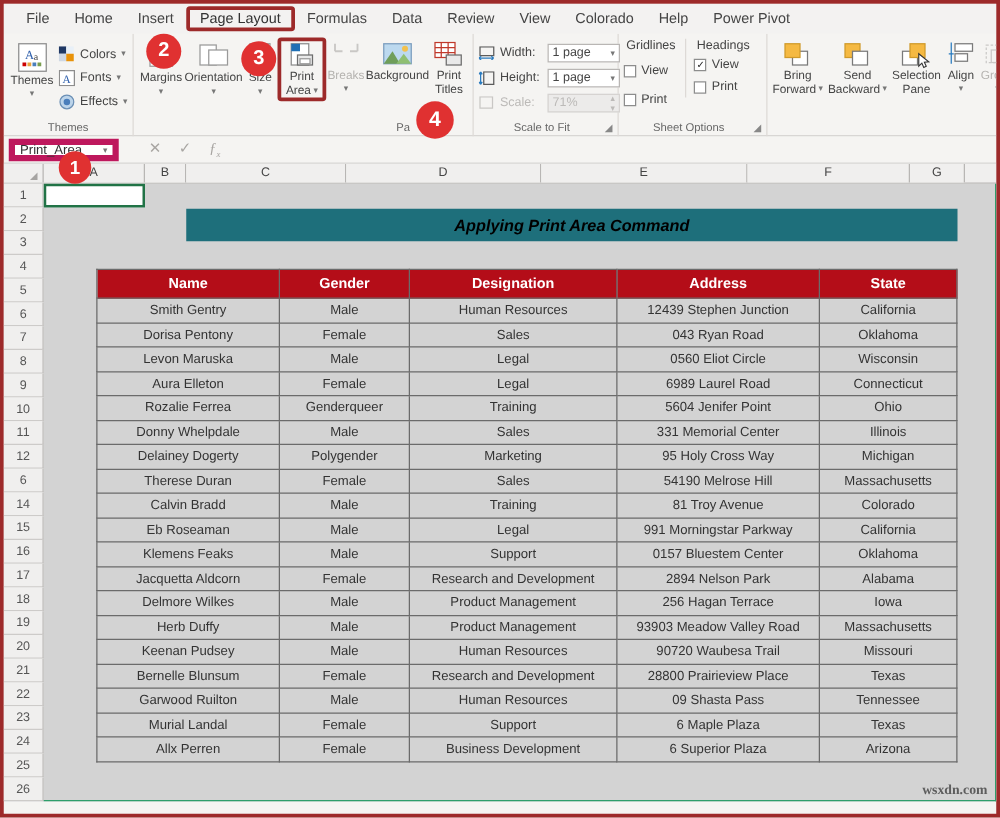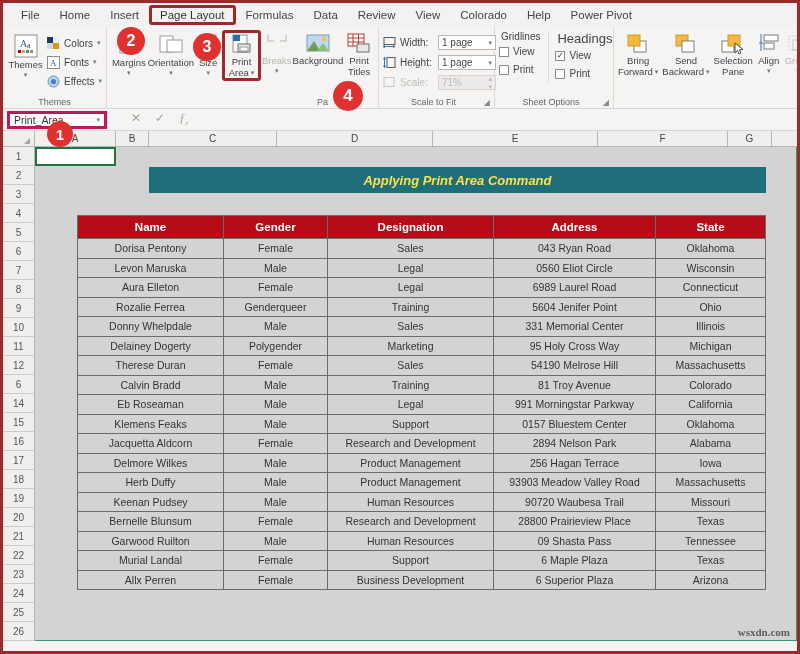--- a/index.html
+++ b/index.html
@@ -95,22 +95,22 @@
   }
   .dd-item u { text-decoration: underline; }
 
   
   .formulabar {
     height: 22px; display: flex; align-items: center;
     background: #f5f4f2; border-bottom: 1px solid #d8d6d4;
     position: relative; z-index: 10;
   }
   .namebox {
-    width: 100px; height: 18px; margin-left: 4px;
-    border: 3px solid #be185d; background: #fff;
+    width: 88px; height: 18px; margin-left: 4px;
+    border: 5px solid #be185d; background: #fff;
     display: flex; align-items: center; justify-content: space-between;
     padding: 0 4px; font-size: 10.5px; color: #333;
   }
   .fb-btns { display: flex; gap: 14px; margin-left: 24px;
              color: #a8a5a2; font-size: 12px; }
   .fb-input { flex: 1; height: 18px; margin: 0 4px; background: #f5f4f2; }
 
   
   .sheet { position: relative; background: #d3d3d3; height: 510px; }
   .colhead {
@@ -131,21 +131,21 @@
   .rowhead { width: 32px; background: #f0efee; }
   .rh {
     font-size: 10px; color: #555; text-align: center;
     border-bottom: 1px solid #cdcbc9; border-right: 1px solid #b8b6b4;
     background: #f0efee;
   }
   .canvas { flex: 1; position: relative; background: #d3d3d3;
             border: 1px solid #2e9e6b; border-top: none; border-left: none; }
 
   .title-cell {
-    position: absolute; background: #1e6f7b; color: #fde047;
+    position: absolute; background: #1e6f7b; color: #000000;
     font-style: italic; font-weight: bold; font-size: 13px;
     display: flex; align-items: center; justify-content: center;
     font-family: "Liberation Sans", sans-serif;
   }
 
   table.data {
     position: absolute; border-collapse: collapse;
     table-layout: fixed;
   }
   table.data th {
@@ -340,33 +340,33 @@
         </div>
       </div>
       <div class="grp-label">
         <span>Scale to Fit</span>
         <span class="dlg">◢</span>
       </div>
     </div>
 
     <div class="grp" style="width:119px">
       <div class="grp-body" style="gap:8px;padding-top:1px">
-        <div style="display:flex;flex-direction:column;gap:1px">
+        <div style="display:flex;flex-direction:column;gap:6px">
           <div style="font-size:10px;color:#444;padding-left:2px">Gridlines</div>
           <label class="smallrow" style="height:17px">
             <span class="cb" style="display:inline-block;width:10px;height:10px;border:1px solid #8d8d8d;background:#fff"></span>
             <span>View</span>
           </label>
           <label class="smallrow" style="height:17px">
             <span class="cb" style="display:inline-block;width:10px;height:10px;border:1px solid #8d8d8d;background:#fff"></span>
             <span>Print</span>
           </label>
         </div>
         <div style="display:flex;flex-direction:column;gap:1px;border-left:1px solid #ddd9d6;padding-left:6px">
-          <div style="font-size:13px;color:#444;padding-left:2px">Headings</div>
+          <div style="font-size:10px;color:#444;padding-left:2px">Headings</div>
           <label class="smallrow" style="height:17px">
             <span class="cb" style="display:inline-flex;align-items:center;justify-content:center;width:10px;height:10px;border:1px solid #8d8d8d;background:#fff;font-size:8px;color:#222;line-height:1">✓</span>
             <span>View</span>
           </label>
           <label class="smallrow" style="height:17px">
             <span class="cb" style="display:inline-block;width:10px;height:10px;border:1px solid #8d8d8d;background:#fff"></span>
             <span>Print</span>
           </label>
         </div>
       </div>
@@ -509,20 +509,27 @@
               <tr id="thead-row">
                 <th>Name</th>
                 <th>Gender</th>
                 <th>Designation</th>
                 <th>Address</th>
                 <th>State</th>
               </tr>
             </thead>
           <tbody id="tbody-rows">
               <tr>
+                <td>Smith Gentry</td>
+                <td>Male</td>
+                <td>Human Resources</td>
+                <td>12439 Stephen Junction</td>
+                <td>California</td>
+              </tr>
+              <tr>
                 <td>Dorisa Pentony</td>
                 <td>Female</td>
                 <td>Sales</td>
                 <td>043 Ryan Road</td>
                 <td>Oklahoma</td>
               </tr>
               <tr>
                 <td>Levon Maruska</td>
                 <td>Male</td>
                 <td>Legal</td>

